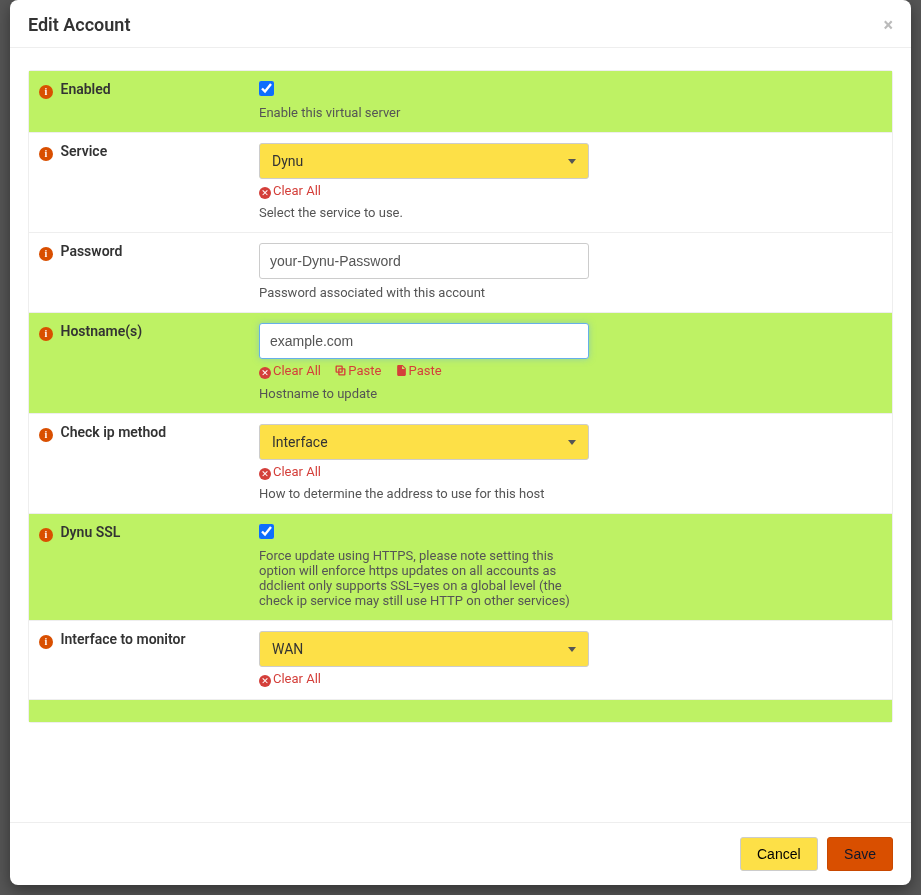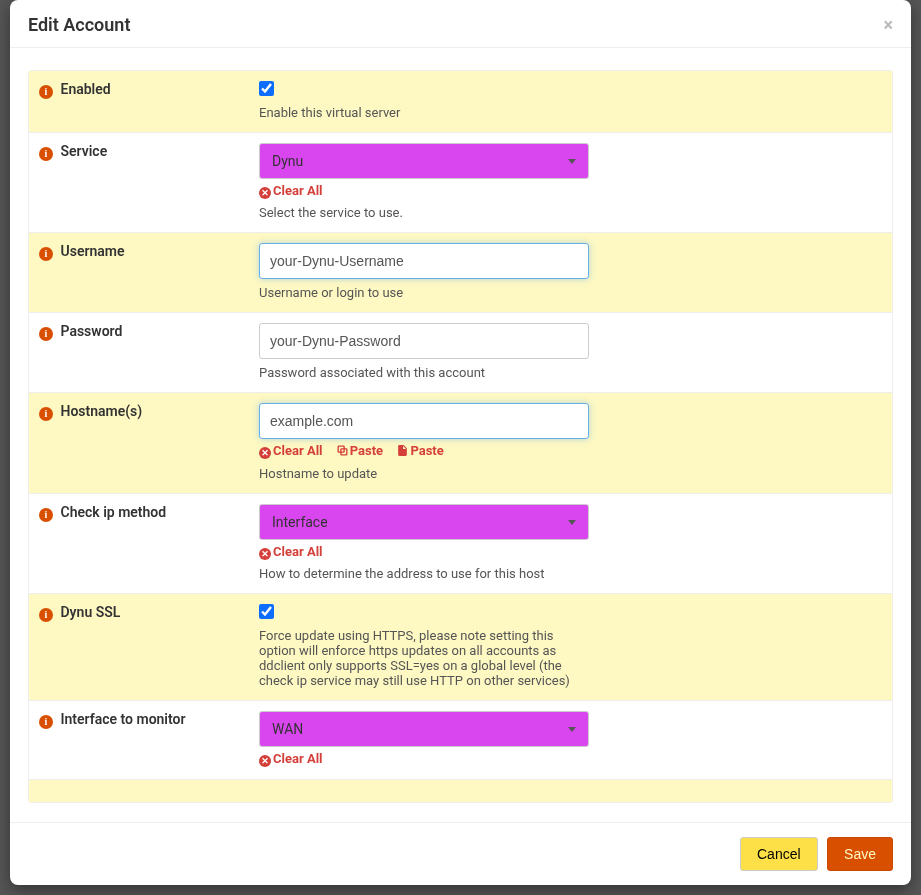--- a/index.html
+++ b/index.html
@@ -60,21 +60,21 @@
     margin-top: 22px;
   }
   table.form {
     width: 100%;
     border-collapse: collapse;
   }
   table.form tr {
     border-top: 1px solid #eee;
   }
   table.form tr:first-child { border-top: none; }
-  table.form tr.alt { background: #fef9c3; }
+  table.form tr.alt { background: #bef264; }
   table.form td {
     padding: 10px 10px 12px;
     vertical-align: top;
   }
   td.labelcell {
     width: 200px;
     white-space: nowrap;
     font-weight: 600;
     color: #333;
     padding-top: 14px;
@@ -106,21 +106,21 @@
     font-family: Georgia, serif;
   }
   .note {
     font-size: 13px;
     color: #555;
     margin-top: 6px;
   }
   .select {
     position: relative;
     width: 330px;
-    background: #d946ef;
+    background: #fde047;
     border: 1px solid #ccc;
     border-radius: 3px;
     height: 36px;
     display: flex;
     align-items: center;
     padding: 0 12px;
     cursor: pointer;
     box-sizing: border-box;
   }
   .select .caret {
@@ -143,21 +143,20 @@
     box-sizing: border-box;
     color: #555;
   }
   input.text.focus {
     border-color: #66afe9;
     box-shadow: 0 0 6px rgba(102,175,233,.5);
   }
   .actionbar {
     margin-top: 4px;
     font-size: 13px;
-    font-weight: bold;
   }
   .actionbar a {
     color: #d43f3a;
     text-decoration: none;
     margin-right: 10px;
     cursor: pointer;
   }
   .iconcircle {
     display: inline-block;
     width: 12px; height: 12px;
@@ -212,21 +211,21 @@
     border: 1px solid #ccc;
     border-radius: 3px;
     background: #fde047;
     cursor: pointer;
     font-size: 14px;
     margin-left: 6px;
   }
   .btn-primary {
     background: #d94f00;
     border-color: #c84800;
-    color: #fef9c3;
+    color: #0f172a;
     font-weight: 500;
   }
 </style>
 </head>
 <body>
 
 <div class="backdrop"></div>
 
 <div class="modal">
 
@@ -264,31 +263,20 @@
             <span class="caret"></span>
           </div>
           <div class="actionbar">
             <a><span class="iconcircle">✕</span><span>Clear All</span></a>
           </div>
           <div class="note">Select the service to use.</div>
         </td>
         <td class="spacer"></td>
       </tr>
 
-      <tr class="alt">
-        <td class="labelcell">
-          <span class="info-icon">i</span>
-          <span>Username</span>
-        </td>
-        <td class="valuecell">
-          <input class="text focus" value="your-Dynu-Username" style="">
-          <div class="note">Username or login to use</div>
-        </td>
-        <td class="spacer"></td>
-      </tr>
 
       <tr>
         <td class="labelcell">
           <span class="info-icon">i</span>
           <span>Password</span>
         </td>
         <td class="valuecell">
           <input class="text" value="your-Dynu-Password" style="">
           <div class="note">Password associated with this account</div>
         </td>

